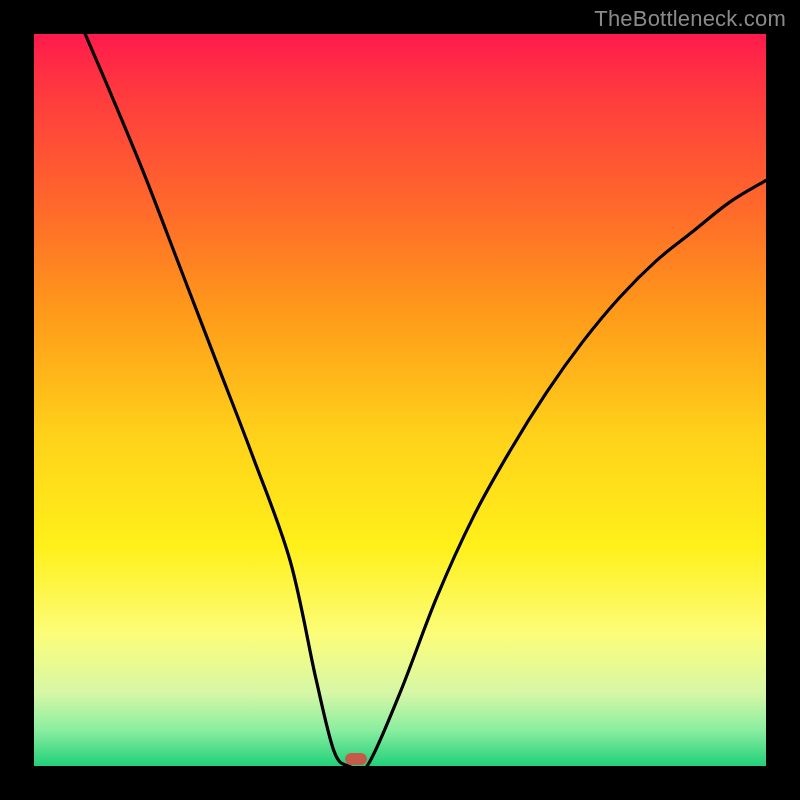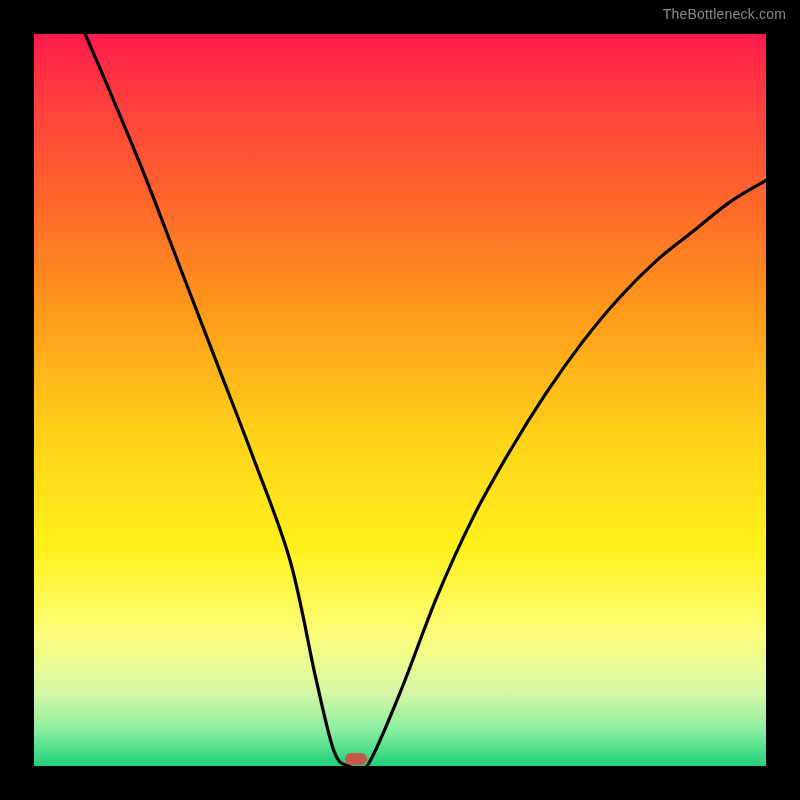--- a/index.html
+++ b/index.html
@@ -34,21 +34,21 @@
       #d6f7a6 90%,
       #8ceea0 95%,
       #21d07a 100%
     );
   }
   .watermark {
     position: absolute;
     top: 6px;
     right: 14px;
     color: #8a8a8a;
-    font-size: 14px;
+    font-size: 22px;
     font-weight: 500;
     letter-spacing: 0.2px;
     user-select: none;
   }
   svg.curve {
     position: absolute;
     left: 0;
     top: 0;
     width: 732px;
     height: 732px;

